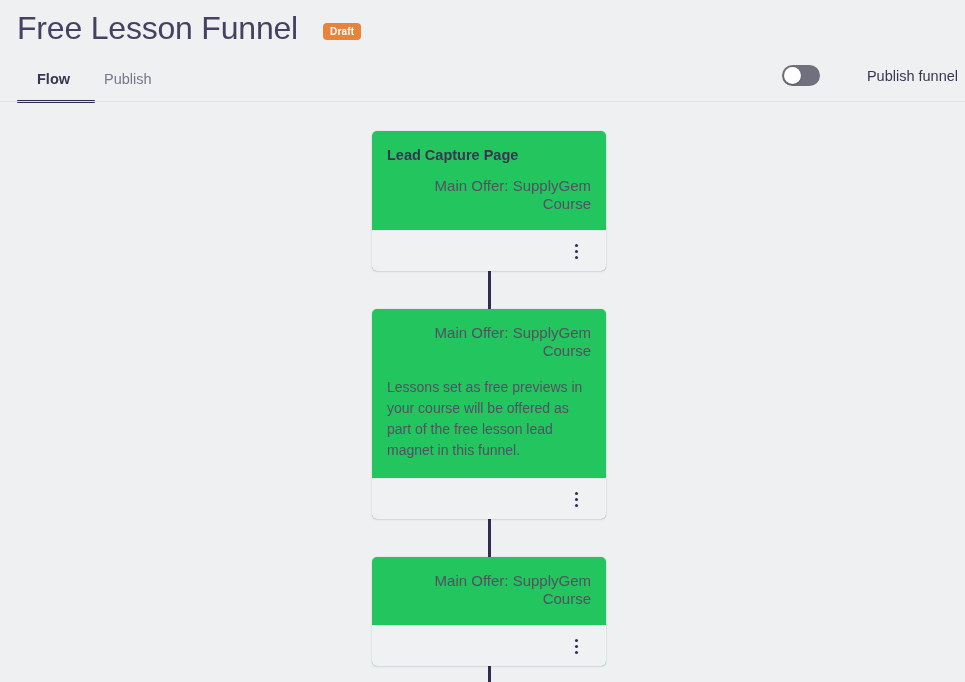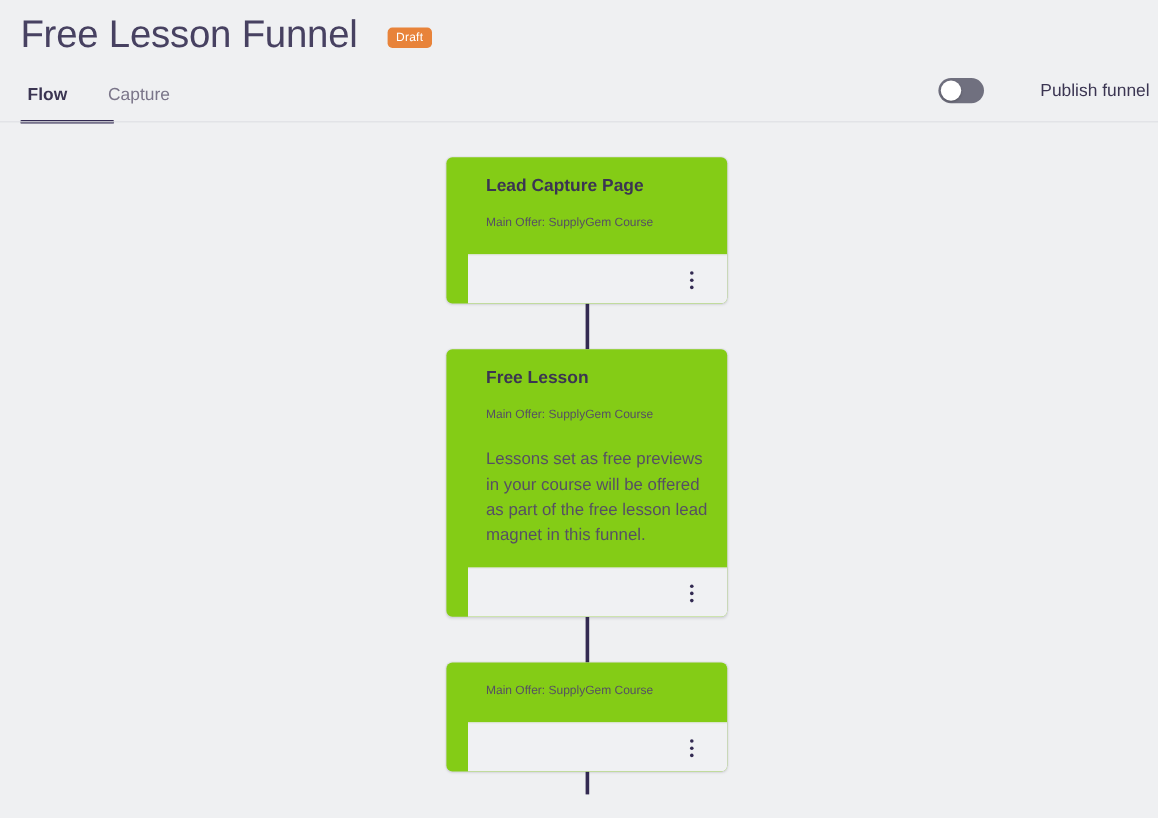--- a/index.html
+++ b/index.html
@@ -30,37 +30,37 @@
     letter-spacing: -0.2px;
     color: #474161;
     line-height: 40px;
   }
   .status-badge {
     margin-left: 14px;
     margin-top: 6px;
     background: #e8833a;
     color: #ffffff;
     font-size: 10px;
-    font-weight: normal;
+    font-weight: bold;
     letter-spacing: 0.2px;
     padding: 3px 7px 3px 7px;
     border-radius: 4px;
     line-height: 11px;
   }
 
   
   .tabbar {
     position: relative;
     height: 46px;
     margin-top: 9px;
   }
   .tabs {
     display: flex;
     align-items: flex-end;
-    padding-left: 17px;
+    padding-left: 31px;
     height: 43px;
   }
   .tab {
     font-size: 14.5px;
     color: #7a7589;
     margin-right: 22px;
     padding: 0 6px;
     height: 43px;
     display: flex;
     align-items: center;
@@ -127,40 +127,40 @@
     height: 579px;
   }
   .flow {
     position: absolute;
     left: 372px;
     top: 28px;
     width: 234px;
   }
   .node {
     position: relative;
-    background: #84cc16;
+    background: #22c55e;
     border-radius: 5px;
     box-shadow: 0 1px 2px rgba(40,38,60,0.10), 0 0 0 1px rgba(40,38,60,0.035);
     overflow: hidden;
-    padding-left: 18px;
   }
   .node-body {
     padding: 15px 15px 17px 15px;
   }
   .node-title {
     font-size: 14.5px;
     font-weight: bold;
     color: #3b3552;
     line-height: 19px;
     margin-bottom: 12px;
   }
   .node-subtitle {
-    font-size: 10px;
+    font-size: 15px;
     color: #565063;
     line-height: 18px;
+    text-align: right;
   }
   .node-desc {
     font-size: 14px;
     color: #565063;
     line-height: 21px;
     margin-top: 17px;
   }
   .node-footer {
     background: #f0f1f3;
     border-top: 1px solid #e6e7ea;
@@ -201,21 +201,21 @@
 <body>
 
 <div class="page-header">
   <div class="page-title">Free Lesson Funnel</div>
   <div class="status-badge">Draft</div>
 </div>
 
 <div class="tabbar">
   <div class="tabs">
     <div class="tab active">Flow</div>
-    <div class="tab">Capture</div>
+    <div class="tab">Publish</div>
   </div>
   <div class="tab-underline"></div>
   <div class="tabbar-divider"></div>
 
   <div class="publish-area">
     <div class="toggle">
       <div class="knob"></div>
     </div>
     <div class="publish-label">Publish funnel</div>
   </div>
@@ -235,21 +235,20 @@
           <span></span>
           <span></span>
         </div>
       </div>
     </div>
 
     <div class="connector"></div>
 
     <div class="node">
       <div class="node-body">
-        <div class="node-title">Free Lesson</div>
         <div class="node-subtitle">Main Offer: SupplyGem Course</div>
         <div class="node-desc">Lessons set as free previews in your course will be offered as part of the free lesson lead magnet in this funnel.</div>
       </div>
       <div class="node-footer">
         <div class="kebab">
           <span></span>
           <span></span>
           <span></span>
         </div>
       </div>

